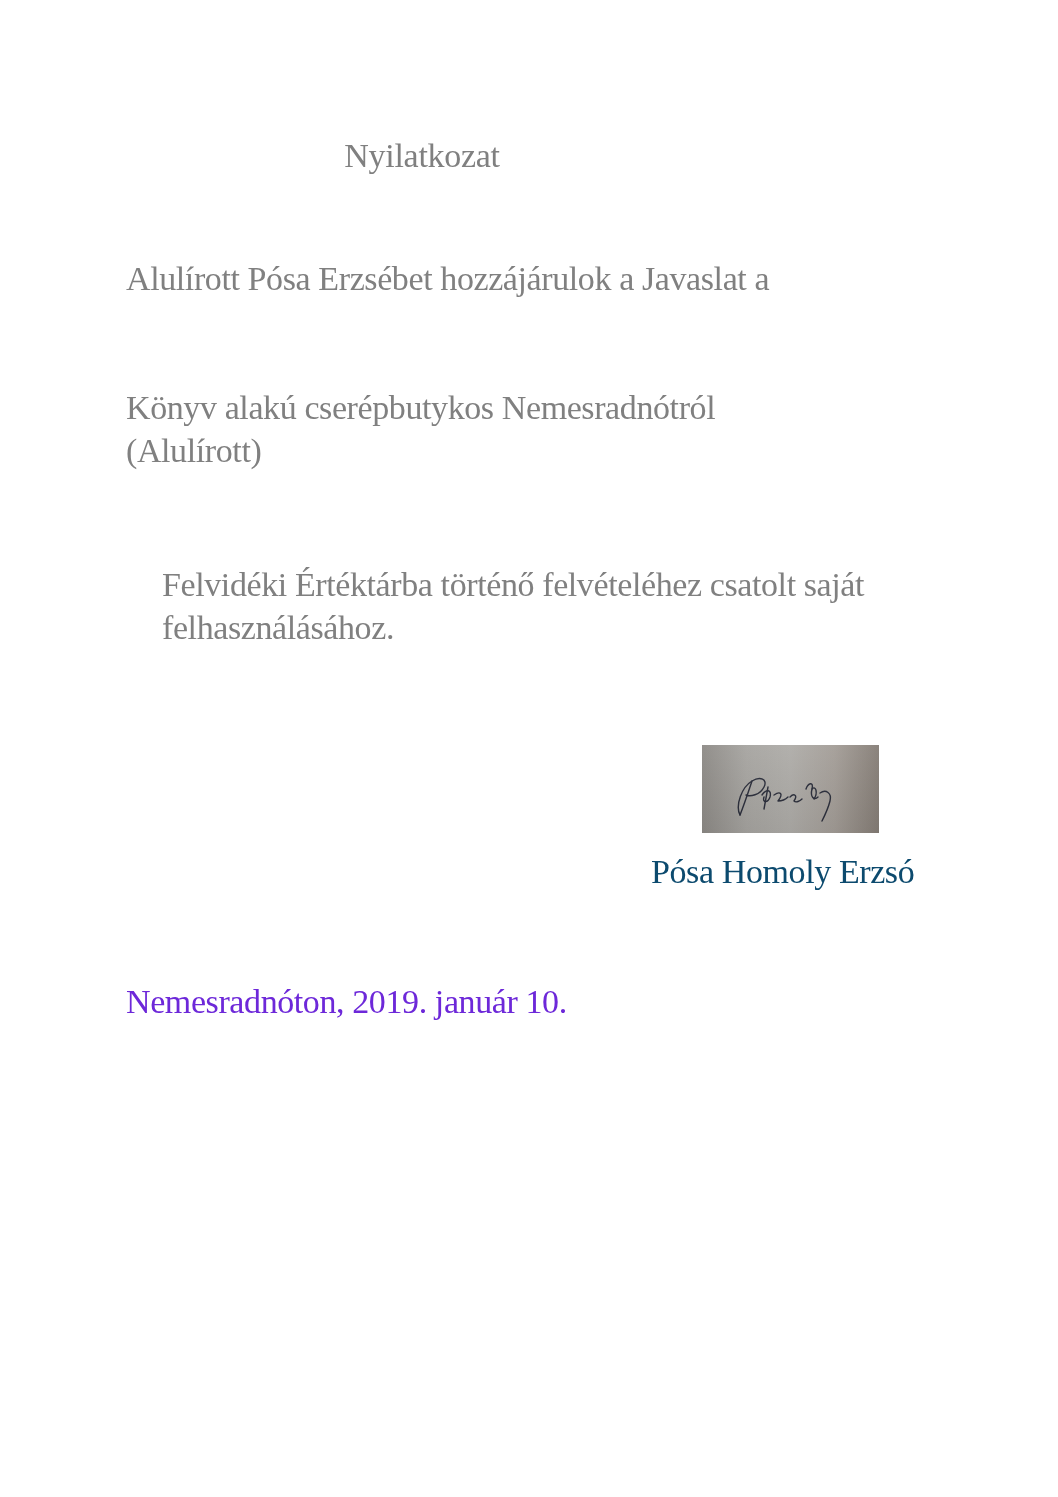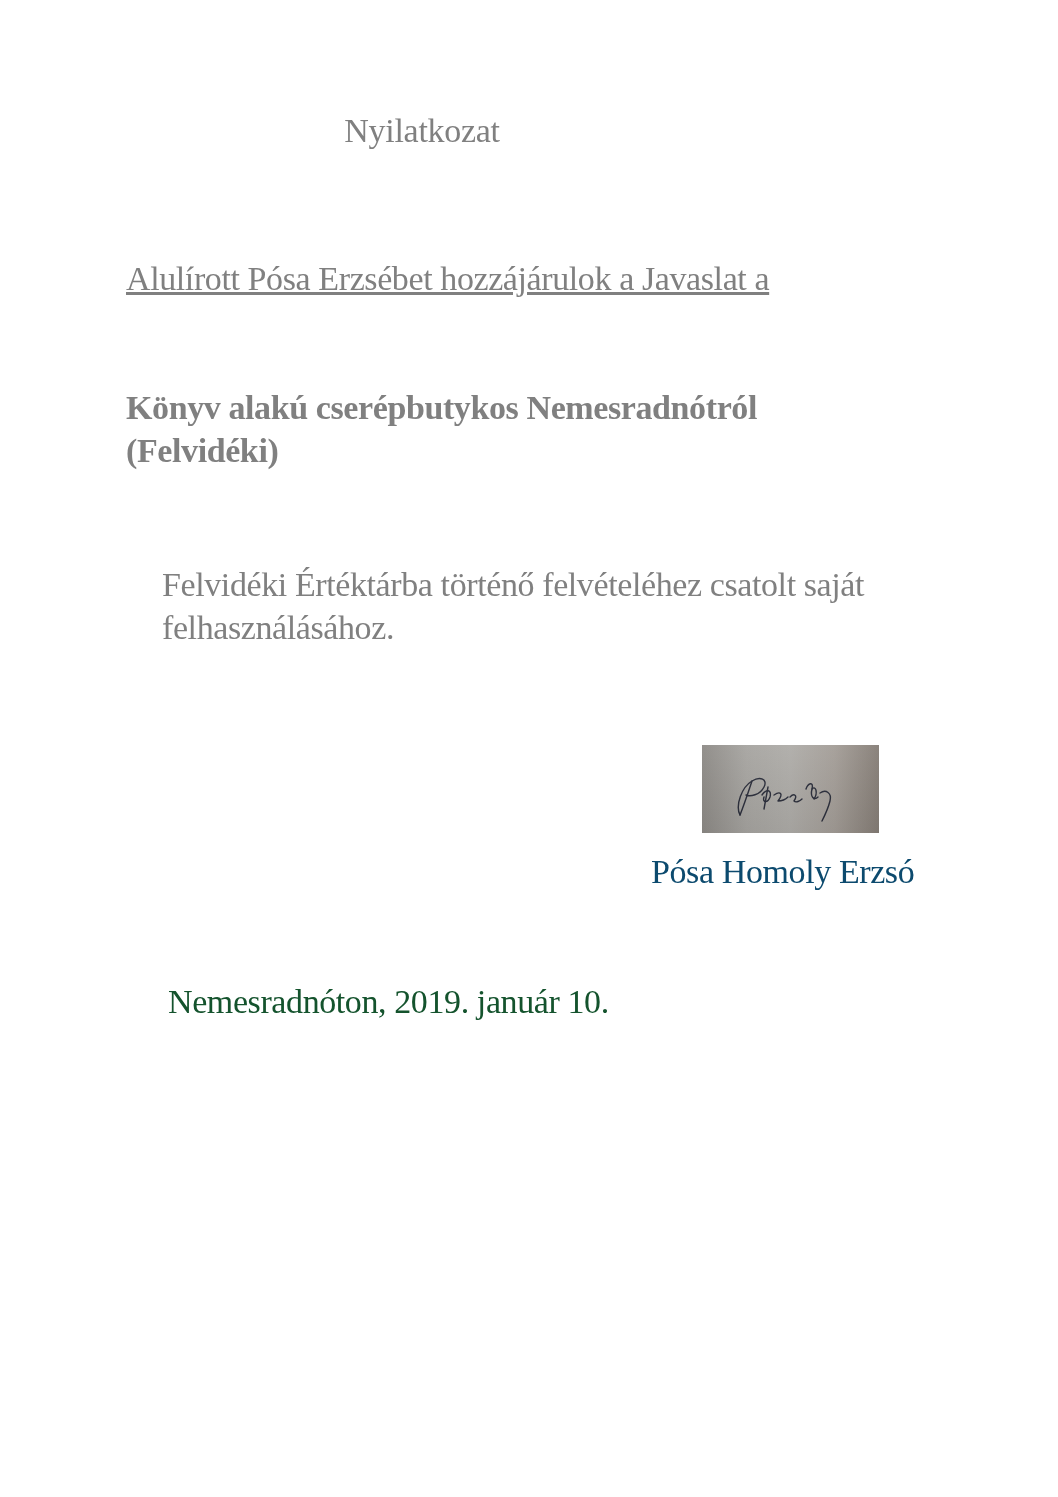--- a/index.html
+++ b/index.html
@@ -17,41 +17,41 @@
     }
     .page {
       position: absolute;
       left: 0; top: 0;
       width: 1058px;
       height: 1497px;
       background: #ffffff;
     }
     .title {
       position: absolute;
-      top: 111px;
+      top: 136px;
       left: 0;
       width: 844px;
       text-align: center;
       font-size: 34px;
       line-height: 40px;
       color: #808080;
       letter-spacing: -0.3px;
     }
     .para {
       position: absolute;
       left: 126px;
       font-size: 34px;
       line-height: 43px;
       color: #808080;
       letter-spacing: -0.4px;
       white-space: nowrap;
     }
     .para .line { display: block; }
-    .p1 { top: 257px; text-decoration: underline; }
-    .p2 { top: 386px; font-weight: bold; }
+    .p1 { top: 257px; }
+    .p2 { top: 386px; }
     .p3 { top: 563px; margin-left: 36px; }
     .signature-box {
       position: absolute;
       left: 702px;
       top: 745px;
       width: 177px;
       height: 88px;
       background: linear-gradient(90deg, #8d8a86 0%, #a6a4a0 25%, #aeaca8 50%, #a39d97 75%, #857d76 100%);
       overflow: hidden;
     }
@@ -76,40 +76,39 @@
       color: #0c4a6e;
       letter-spacing: -0.4px;
       white-space: nowrap;
     }
     .place-date {
       position: absolute;
       top: 980px;
       left: 126px;
       font-size: 34px;
       line-height: 43px;
-      color: #14532d;
+      color: #6d28d9;
       letter-spacing: -0.4px;
       white-space: nowrap;
-      margin-left: 42px;
     }
   </style>
 </head>
 <body>
 
 <div class="page">
 
   <div class="title">Nyilatkozat</div>
 
   <div class="para p1">
     <span class="line">Alulírott Pósa Erzsébet hozzájárulok a Javaslat a</span>
   </div>
 
   <div class="para p2">
     <span class="line">Könyv alakú cserépbutykos Nemesradnótról</span>
-    <span class="line">(Felvidéki)</span>
+    <span class="line">(Alulírott)</span>
   </div>
 
   <div class="para p3">
     <span class="line">Felvidéki Értéktárba történő felvételéhez csatolt saját</span>
     <span class="line">felhasználásához.</span>
   </div>
 
   <div class="signature-box">
     <svg viewBox="0 0 177 88">
       <g fill="none" stroke="#2a2d3a" stroke-width="1.4" stroke-linecap="round" stroke-linejoin="round">

